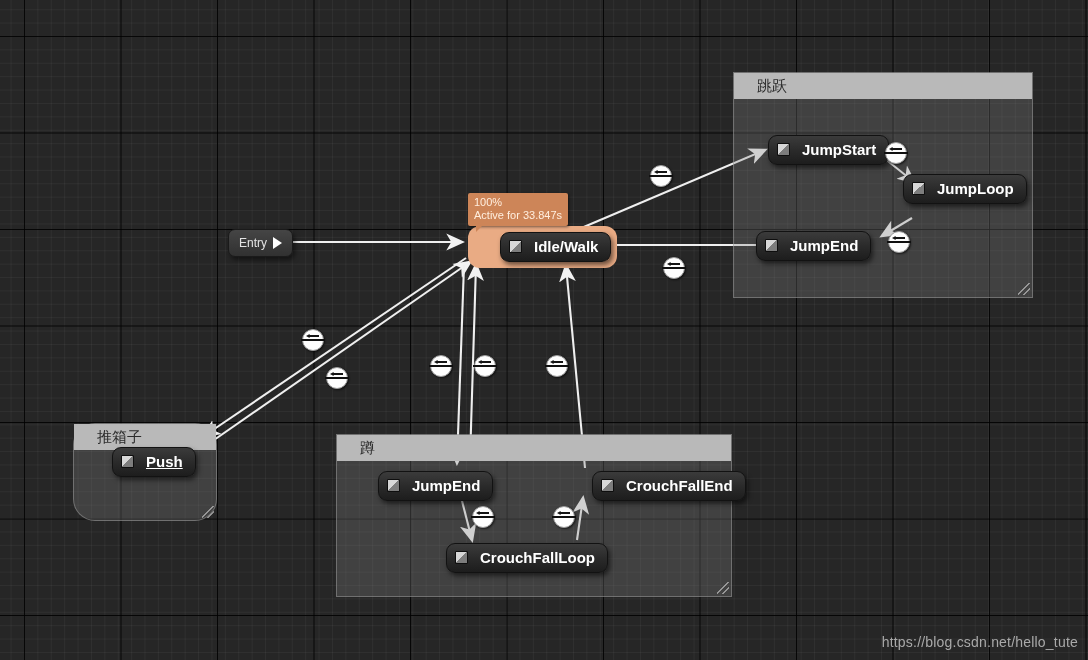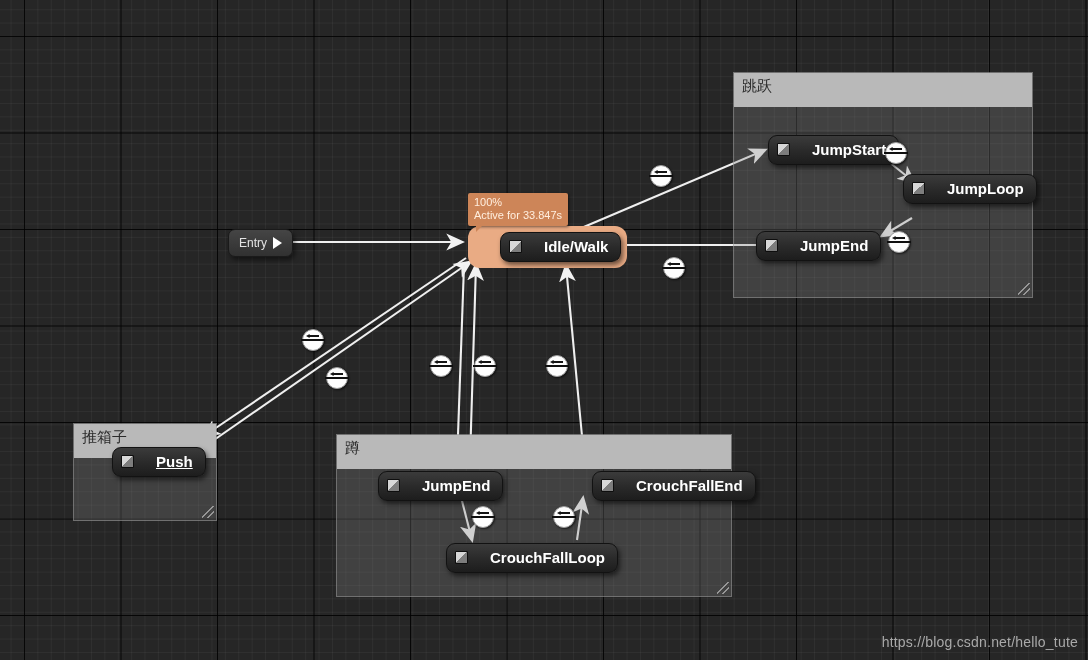--- a/index.html
+++ b/index.html
@@ -34,46 +34,46 @@
   }
 
   
   .group {
     position: absolute;
     background: rgba(128,128,128,0.30);
     border: 1px solid rgba(160,160,160,0.5);
     box-sizing: border-box;
   }
   .group-header {
-    height: 34px;
+    height: 26px;
     background: #b9b9b9;
     color: #2b2b2b;
     font-size: 15px;
     line-height: 26px;
-    padding-left: 8px;
+    padding-left: 23px;
     box-sizing: border-box;
     overflow: hidden;
     white-space: nowrap;
   }
   .group-resize {
     position: absolute;
     right: 2px;
     bottom: 2px;
     width: 12px;
     height: 12px;
     background:
       linear-gradient(135deg, transparent 0 44%, rgba(220,220,220,0.55) 44% 52%, transparent 52% 70%, rgba(220,220,220,0.55) 70% 78%, transparent 78%);
   }
 
   
   .node {
     position: absolute;
     display: inline-flex;
     align-items: center;
-    gap: 22px;
+    gap: 12px;
     padding: 5px 12px 6px 8px;
     border-radius: 9px;
     background: linear-gradient(to bottom, #3b3b3b 0%, #2a2a2a 52%, #1d1d1d 100%);
     border: 1px solid #121212;
     box-shadow: 2px 3px 5px rgba(0,0,0,0.55);
     color: #ffffff;
     font-size: 15px;
     font-weight: bold;
     white-space: nowrap;
     box-sizing: border-box;
@@ -250,21 +250,21 @@
   <div class="node" style="left:903px; top:174px;">
     <span class="node-icon"></span>
     <span>JumpLoop</span>
   </div>
 
   <div class="node" style="left:756px; top:231px;">
     <span class="node-icon"></span>
     <span>JumpEnd</span>
   </div>
 
-  <div class="group" style="left:73px; top:423px; width:144px; height:98px;">
+  <div class="group" style="left:73px; top:423px; width:144px; height:98px;border-radius:22px;">
     <div class="group-header">推箱子</div>
     <div class="group-resize"></div>
   </div>
 
   <div class="node" style="left:112px; top:447px;text-decoration:underline;">
     <span class="node-icon"></span>
     <span>Push</span>
   </div>
 
   <div class="group" style="left:336px; top:434px; width:396px; height:163px;">

